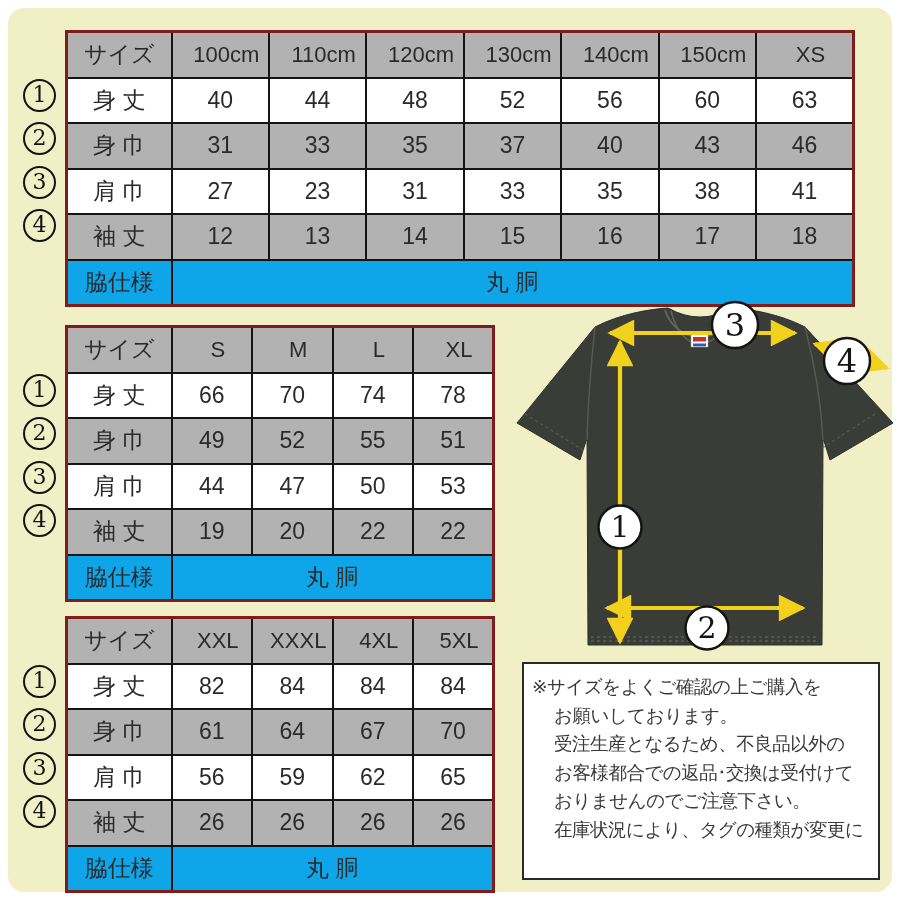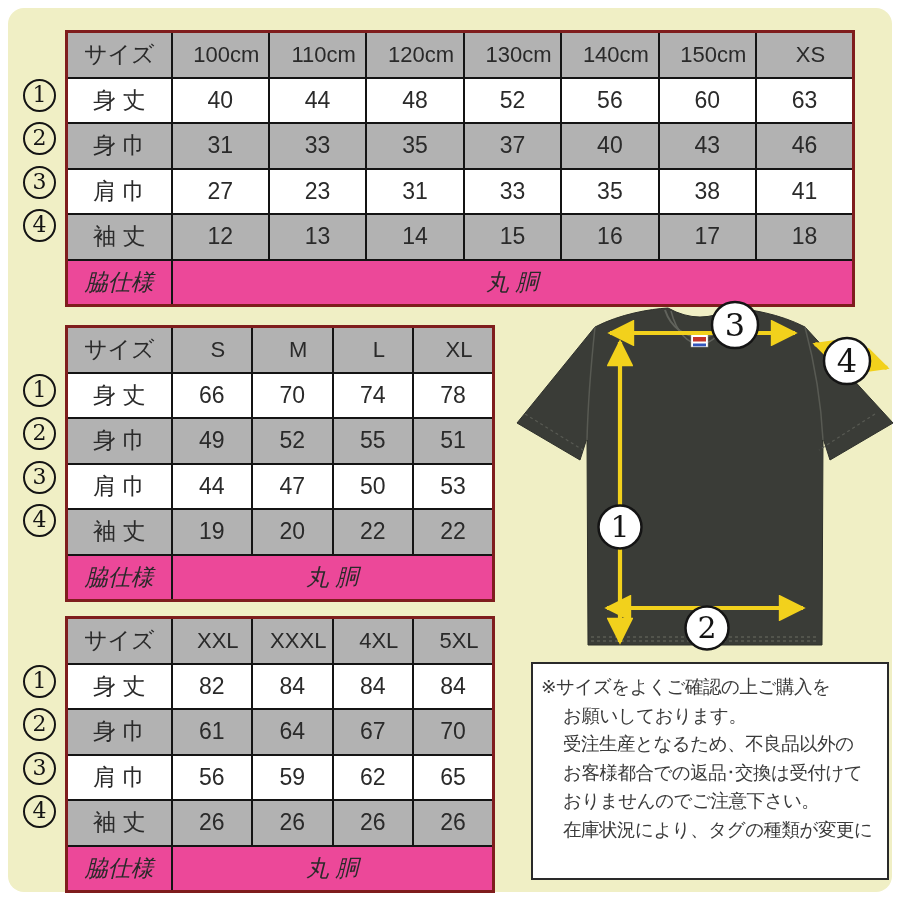--- a/index.html
+++ b/index.html
@@ -28,36 +28,35 @@
     border:3px solid #7f1d1d;flex:none;
   }
   table.size-table td{
     border:2px solid #141414;height:43.5px;padding:0;
     text-align:center;vertical-align:middle;
     font-size:23px;font-weight:500;color:#2a2a2a;
     overflow:hidden;white-space:nowrap;
   }
   table.size-table tr:nth-child(odd) td{background:#b2b2b2;}
   table.size-table tr:nth-child(even) td{background:#ffffff;}
-  table.size-table tr:last-child td{background:#ec4899;font-style:italic;}
+  table.size-table tr:last-child td{background:#0ea5e9;}
   table.size-table td.hdr-size{font-size:22px;padding-left:12px;}
 
   
   .shirt-svg{position:absolute;left:505px;top:300px;width:390px;height:356px;}
   .marker-text{
     font-family:"DejaVu Serif","Liberation Serif",serif;
     fill:#141414;
   }
 
   
   .note{
     position:absolute;left:522px;top:662px;width:358px;height:218px;
     box-sizing:border-box;background:#ffffff;border:2px solid #2a2a2a;
     padding:9px 8px 0 6px;
-    margin-left:9px;
   }
   .note .line{
     font-size:18.5px;line-height:28.5px;color:#3a3a3a;
     letter-spacing:-0.5px;white-space:nowrap;padding-left:24px;
   }
   .note .line.first{padding-left:2px;}
 </style>
 </head>
 <body>
 

